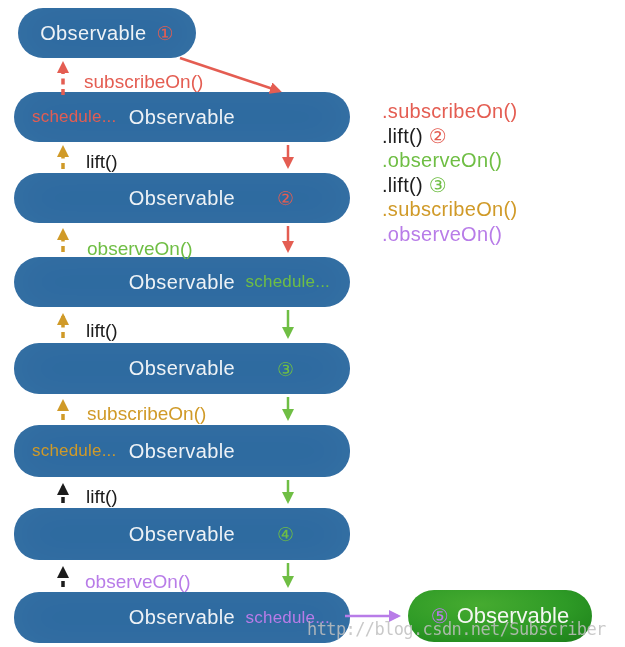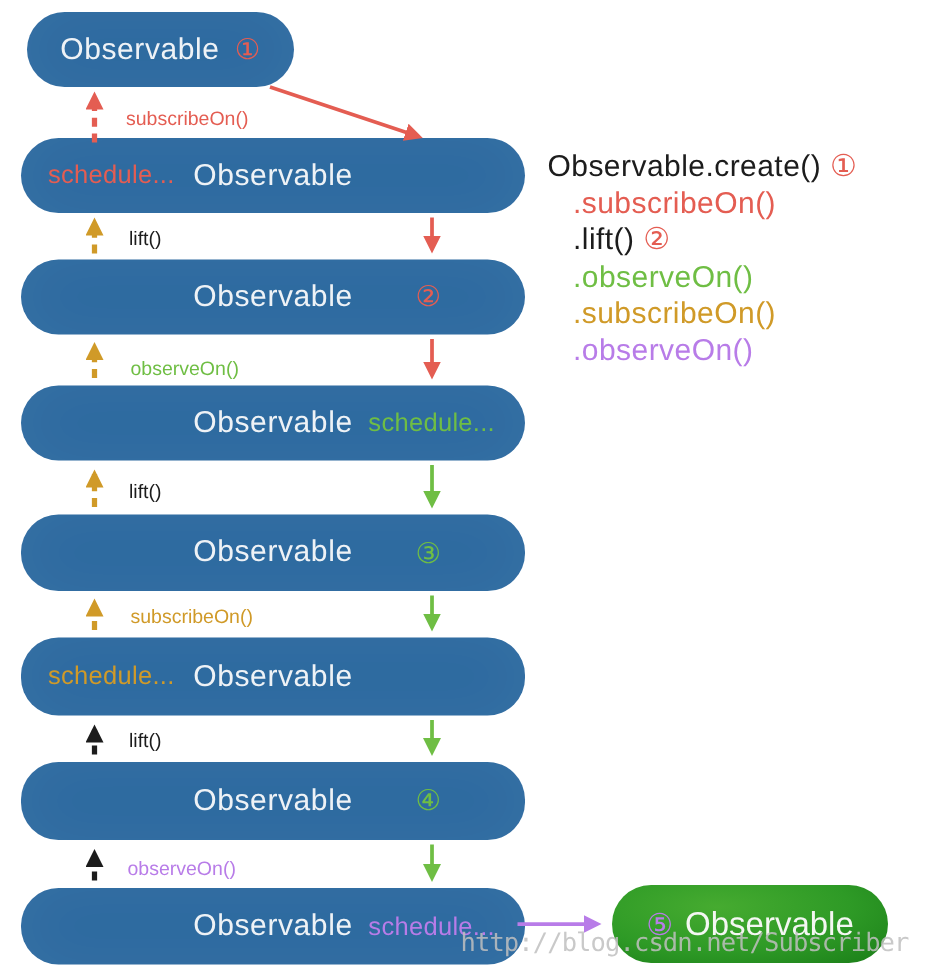--- a/index.html
+++ b/index.html
@@ -30,21 +30,21 @@
   #box1{left:18px;top:8px;width:178px;height:50px;}
   #box2{left:14px;top:92px;width:336px;height:50px;}
   #box3{left:14px;top:173px;width:336px;height:50px;}
   #box4{left:14px;top:257px;width:336px;height:50px;}
   #box5{left:14px;top:343px;width:336px;height:51px;}
   #box6{left:14px;top:425px;width:336px;height:52px;}
   #box7{left:14px;top:508px;width:336px;height:52px;}
   #box8{left:14px;top:592px;width:336px;height:51px;}
 
   
-  .edge-label{position:absolute;font-size:13px;white-space:nowrap;}
+  .edge-label{position:absolute;font-size:19px;white-space:nowrap;}
   #el0{left:84px;top:71px;}
   #el1{left:86px;top:151px;}
   #el2{left:87px;top:238px;}
   #el3{left:86px;top:320px;}
   #el4{left:87px;top:403px;}
   #el5{left:86px;top:486px;}
   #el6{left:85px;top:571px;}
 
   
   #code{position:absolute;left:365px;top:99px;font-size:20px;line-height:24.5px;letter-spacing:.3px;}
@@ -154,24 +154,24 @@
 
   <span class="edge-label c-red" id="el0">subscribeOn()</span>
   <span class="edge-label c-black" id="el1">lift()</span>
   <span class="edge-label c-green" id="el2">observeOn()</span>
   <span class="edge-label c-black" id="el3">lift()</span>
   <span class="edge-label c-orange" id="el4">subscribeOn()</span>
   <span class="edge-label c-black" id="el5">lift()</span>
   <span class="edge-label c-purple" id="el6">observeOn()</span>
 
   <div id="code">
-    <div class="code-line"><span class="c-black">Observable.create() </span><span class="c-red">①</span></div>
     <div class="code-line indent"><span class="c-red">.subscribeOn()</span></div>
     <div class="code-line indent"><span class="c-black">.lift() </span><span class="c-red">②</span></div>
     <div class="code-line indent"><span class="c-green">.observeOn()</span></div>
+    <div class="code-line indent"><span class="c-black">.lift() </span><span class="c-green">③</span></div>
     <div class="code-line indent"><span class="c-orange">.subscribeOn()</span></div>
     <div class="code-line indent"><span class="c-purple">.observeOn()</span></div>
   </div>
 
   <div id="subscriber">
     <span class="sub-badge c-purple">⑤</span>
     <span>Observable</span>
   </div>
 
   <div id="watermark">http://blog.csdn.net/Subscriber</div>

